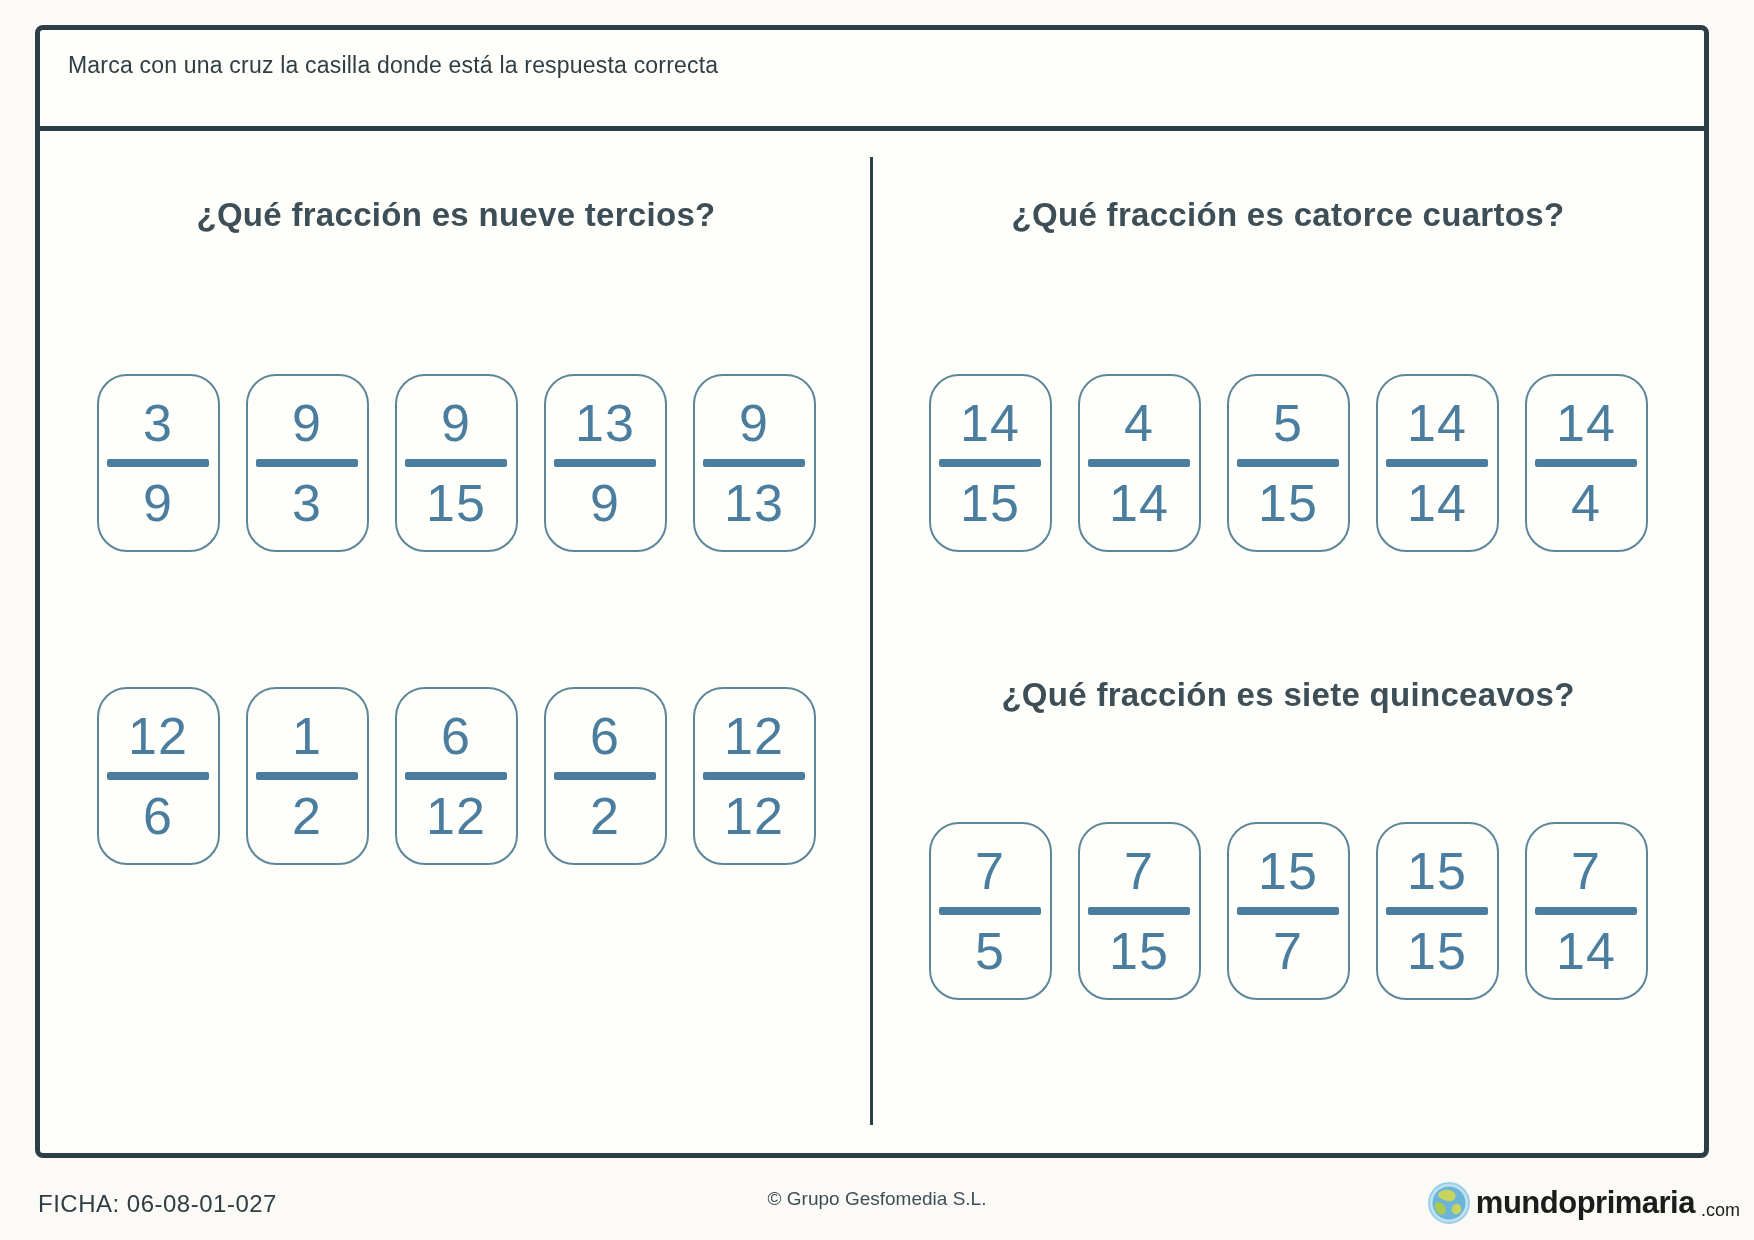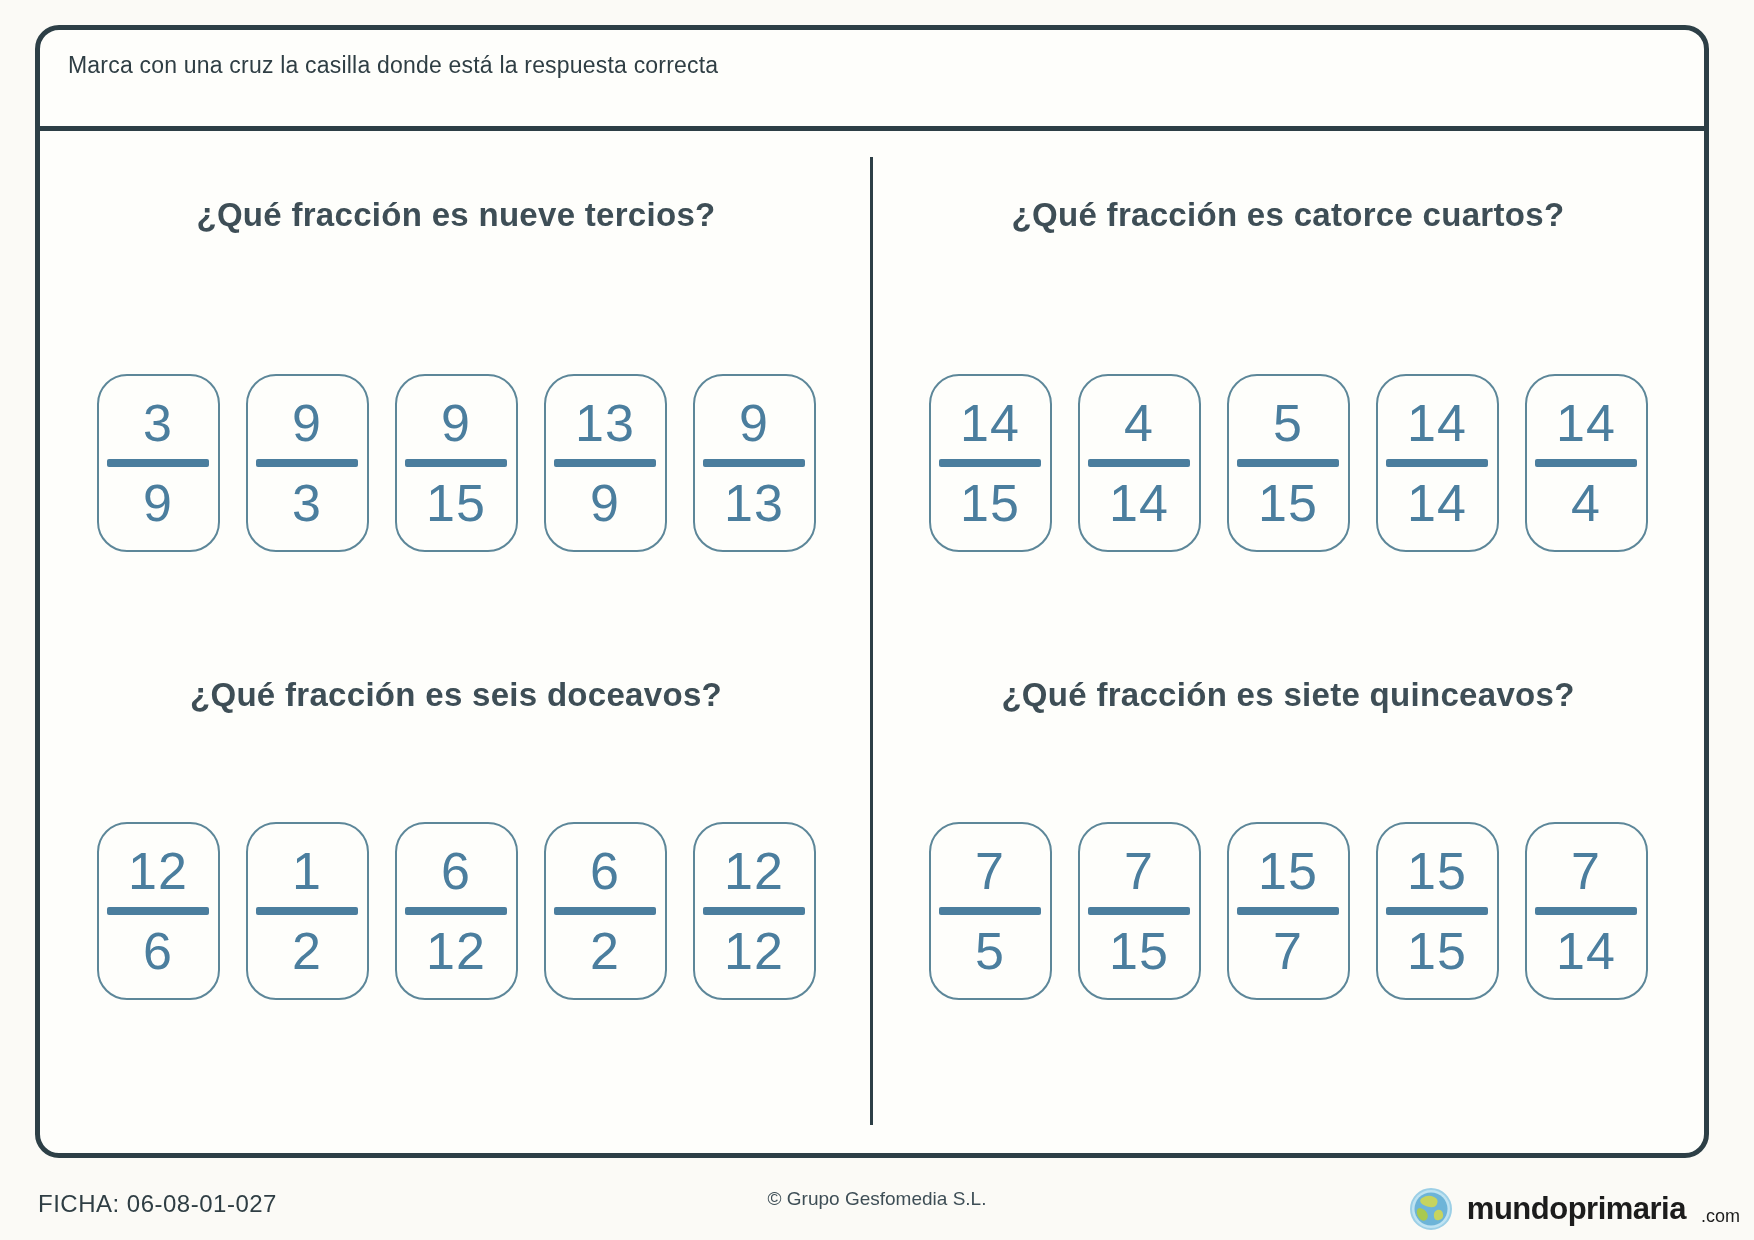--- a/index.html
+++ b/index.html
@@ -7,21 +7,21 @@
     width:1754px;height:1240px;
     background:#fbfaf6;
     font-family:"Liberation Sans", sans-serif;
     position:relative;overflow:hidden;
     color:#2f3e44;
   }
   .main-box{
     position:absolute;left:35px;top:25px;
     width:1674px;height:1133px;
     border:5px solid #2d3f46;
-    border-radius:24px;
+    border-radius:8px;
     background:#fefefb;
     box-sizing:border-box;
   }
   .instruction-bar{
     height:101px;
     border-bottom:5px solid #2d3f46;
     box-sizing:border-box;
     padding:22px 28px 0 28px;
     font-size:23px;
     color:#2f3e44;
@@ -89,22 +89,22 @@
   .ficha{
     position:absolute;left:38px;bottom:22px;
     font-size:24px;color:#2f3e44;letter-spacing:.5px;
   }
   .copyright{
     position:absolute;left:0;right:0;bottom:30px;
     text-align:center;
     font-size:19px;color:#3e4e56;margin-top:48px;
   }
   .brand{
-    position:absolute;right:14px;bottom:10px;
-    display:flex;align-items:center;gap:15px;
+    position:absolute;right:14px;bottom:16px;
+    display:flex;align-items:center;gap:6px;
   }
   .brand-name{
     font-size:31px;font-weight:bold;color:#1c1c1c;letter-spacing:-.5px;
   }
   .brand-suffix{
     font-size:18px;font-weight:normal;color:#1c1c1c;align-self:flex-end;
     padding-bottom:3px;
   }
   .globe{width:42px;height:42px;display:block;}
 </style>
@@ -172,21 +172,20 @@
               <div class="fr-den">14</div>
             </div>
             <div class="card">
               <div class="fr-num">14</div>
               <div class="fr-bar"></div>
               <div class="fr-den">4</div>
             </div>
           </div>
       </section>
       <section class="quadrant row2">
-        <h2 class="q-title">¿Qué fracción es seis doceavos?</h2>
         <div class="cards">
             <div class="card">
               <div class="fr-num">12</div>
               <div class="fr-bar"></div>
               <div class="fr-den">6</div>
             </div>
             <div class="card">
               <div class="fr-num">1</div>
               <div class="fr-bar"></div>
               <div class="fr-den">2</div>

